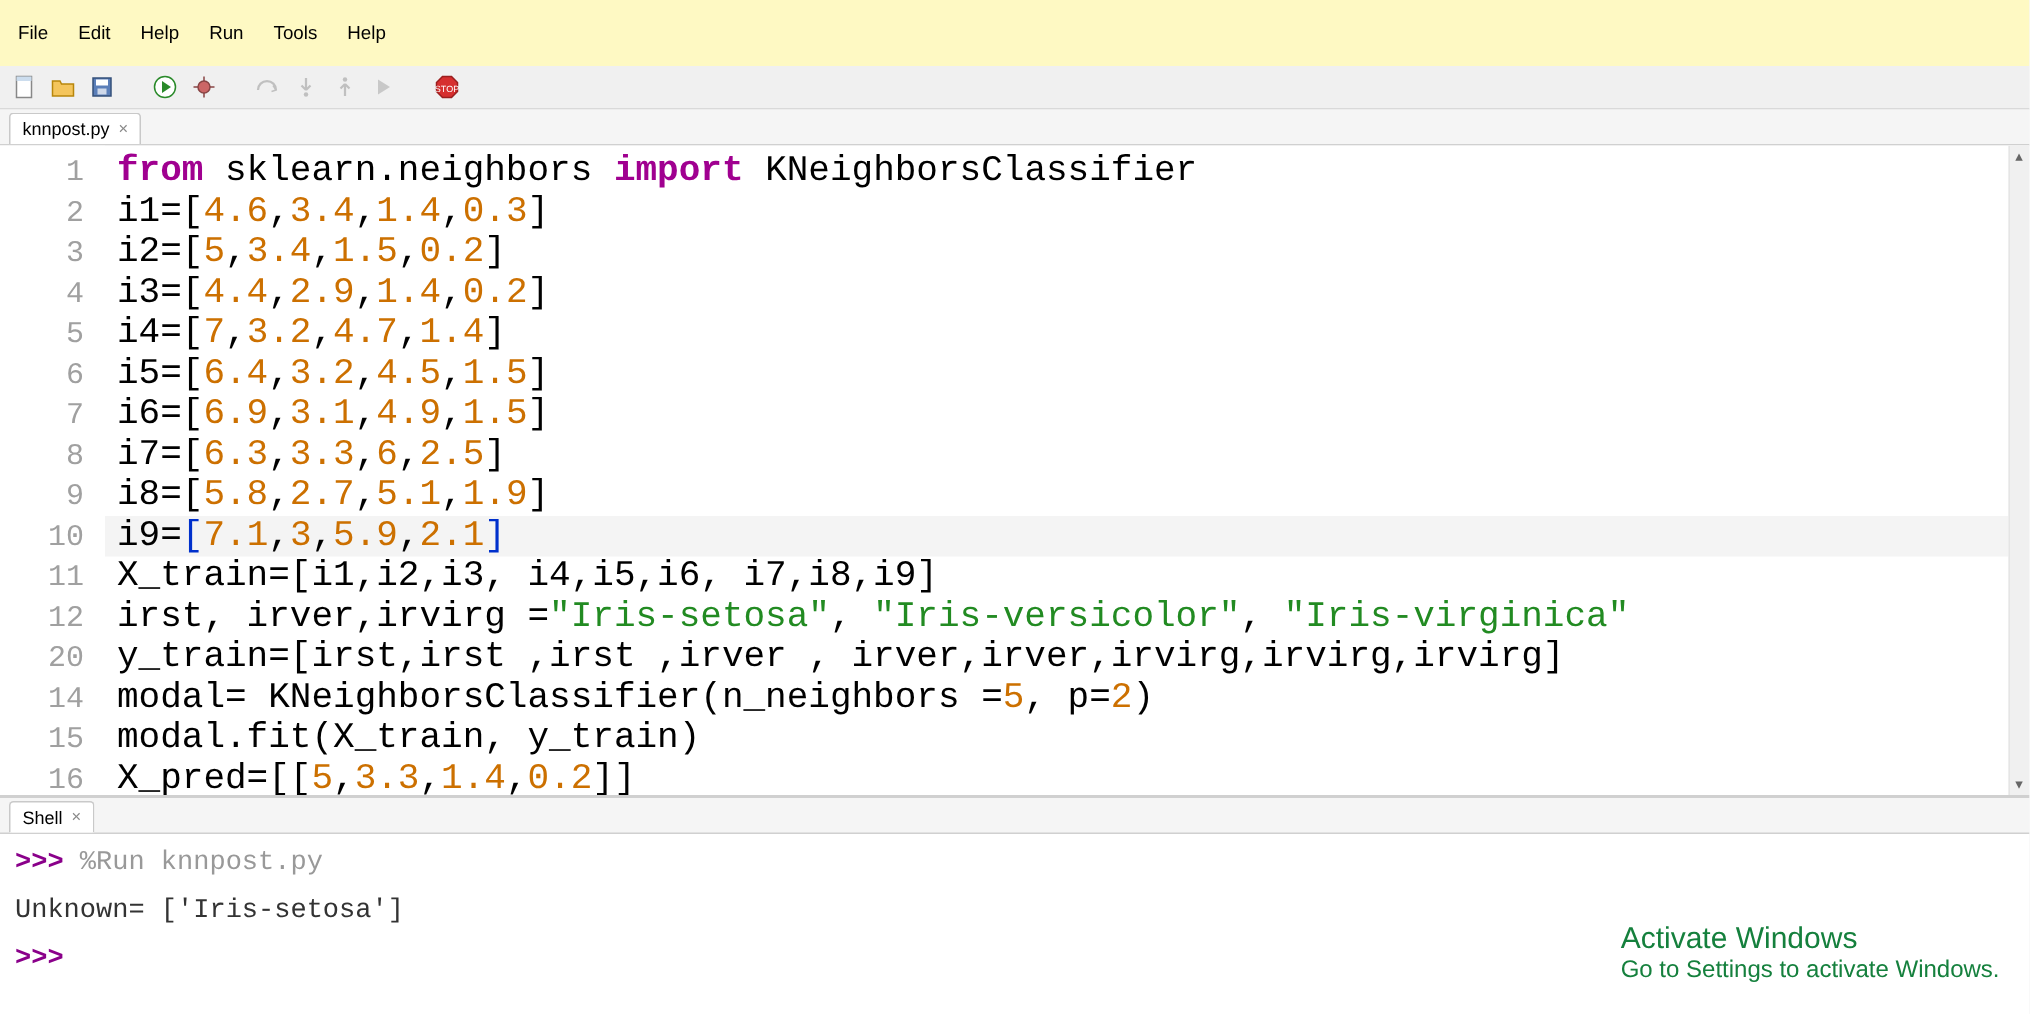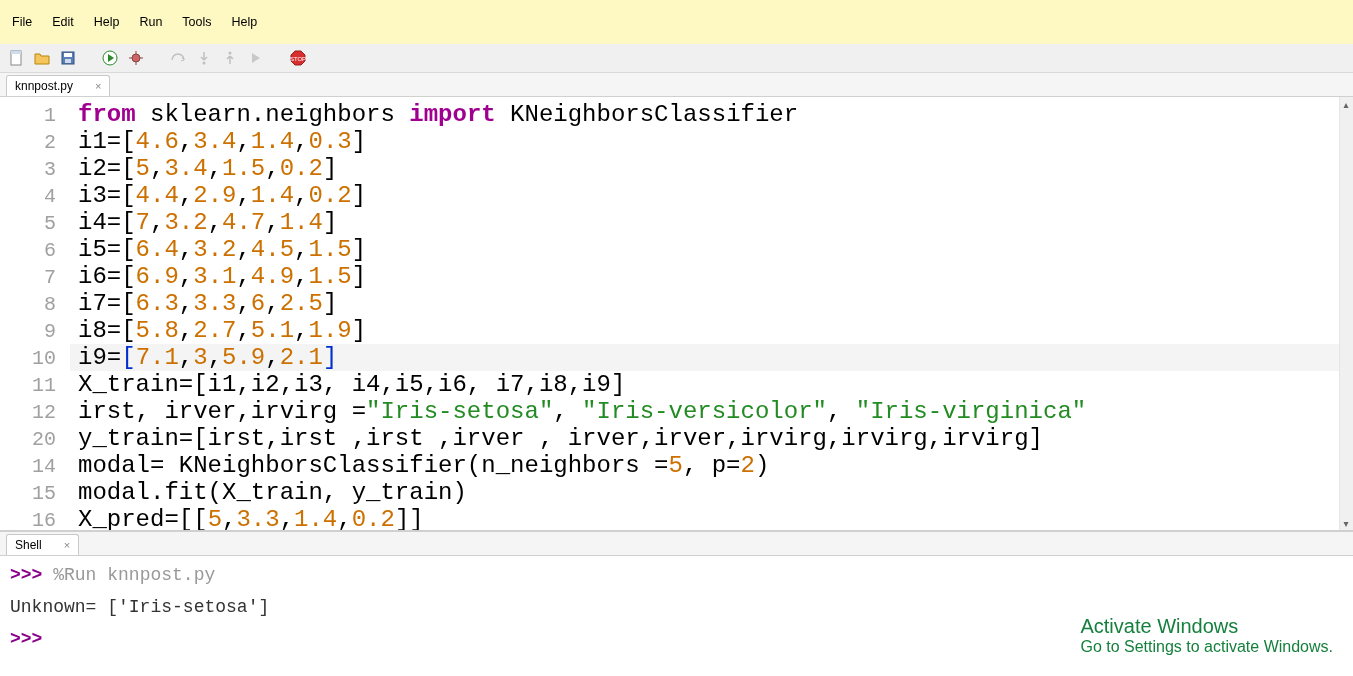--- a/index.html
+++ b/index.html
@@ -42,21 +42,21 @@
 }
 .tab {
   background: #fff;
   border: 1px solid #c9c9c9;
   border-bottom: none;
   border-radius: 3px 3px 0 0;
   padding: 3px 8px;
   font-size: 12px;
   display: flex;
   align-items: center;
-  gap: 22px;
+  gap: 6px;
   cursor: pointer;
 }
 .tab .close { color: #888; font-size: 11px; cursor: pointer; }
 .editor-area {
   flex: 1 1 auto;
   background: #fff;
   display: flex;
   overflow: hidden;
   position: relative;
 }

